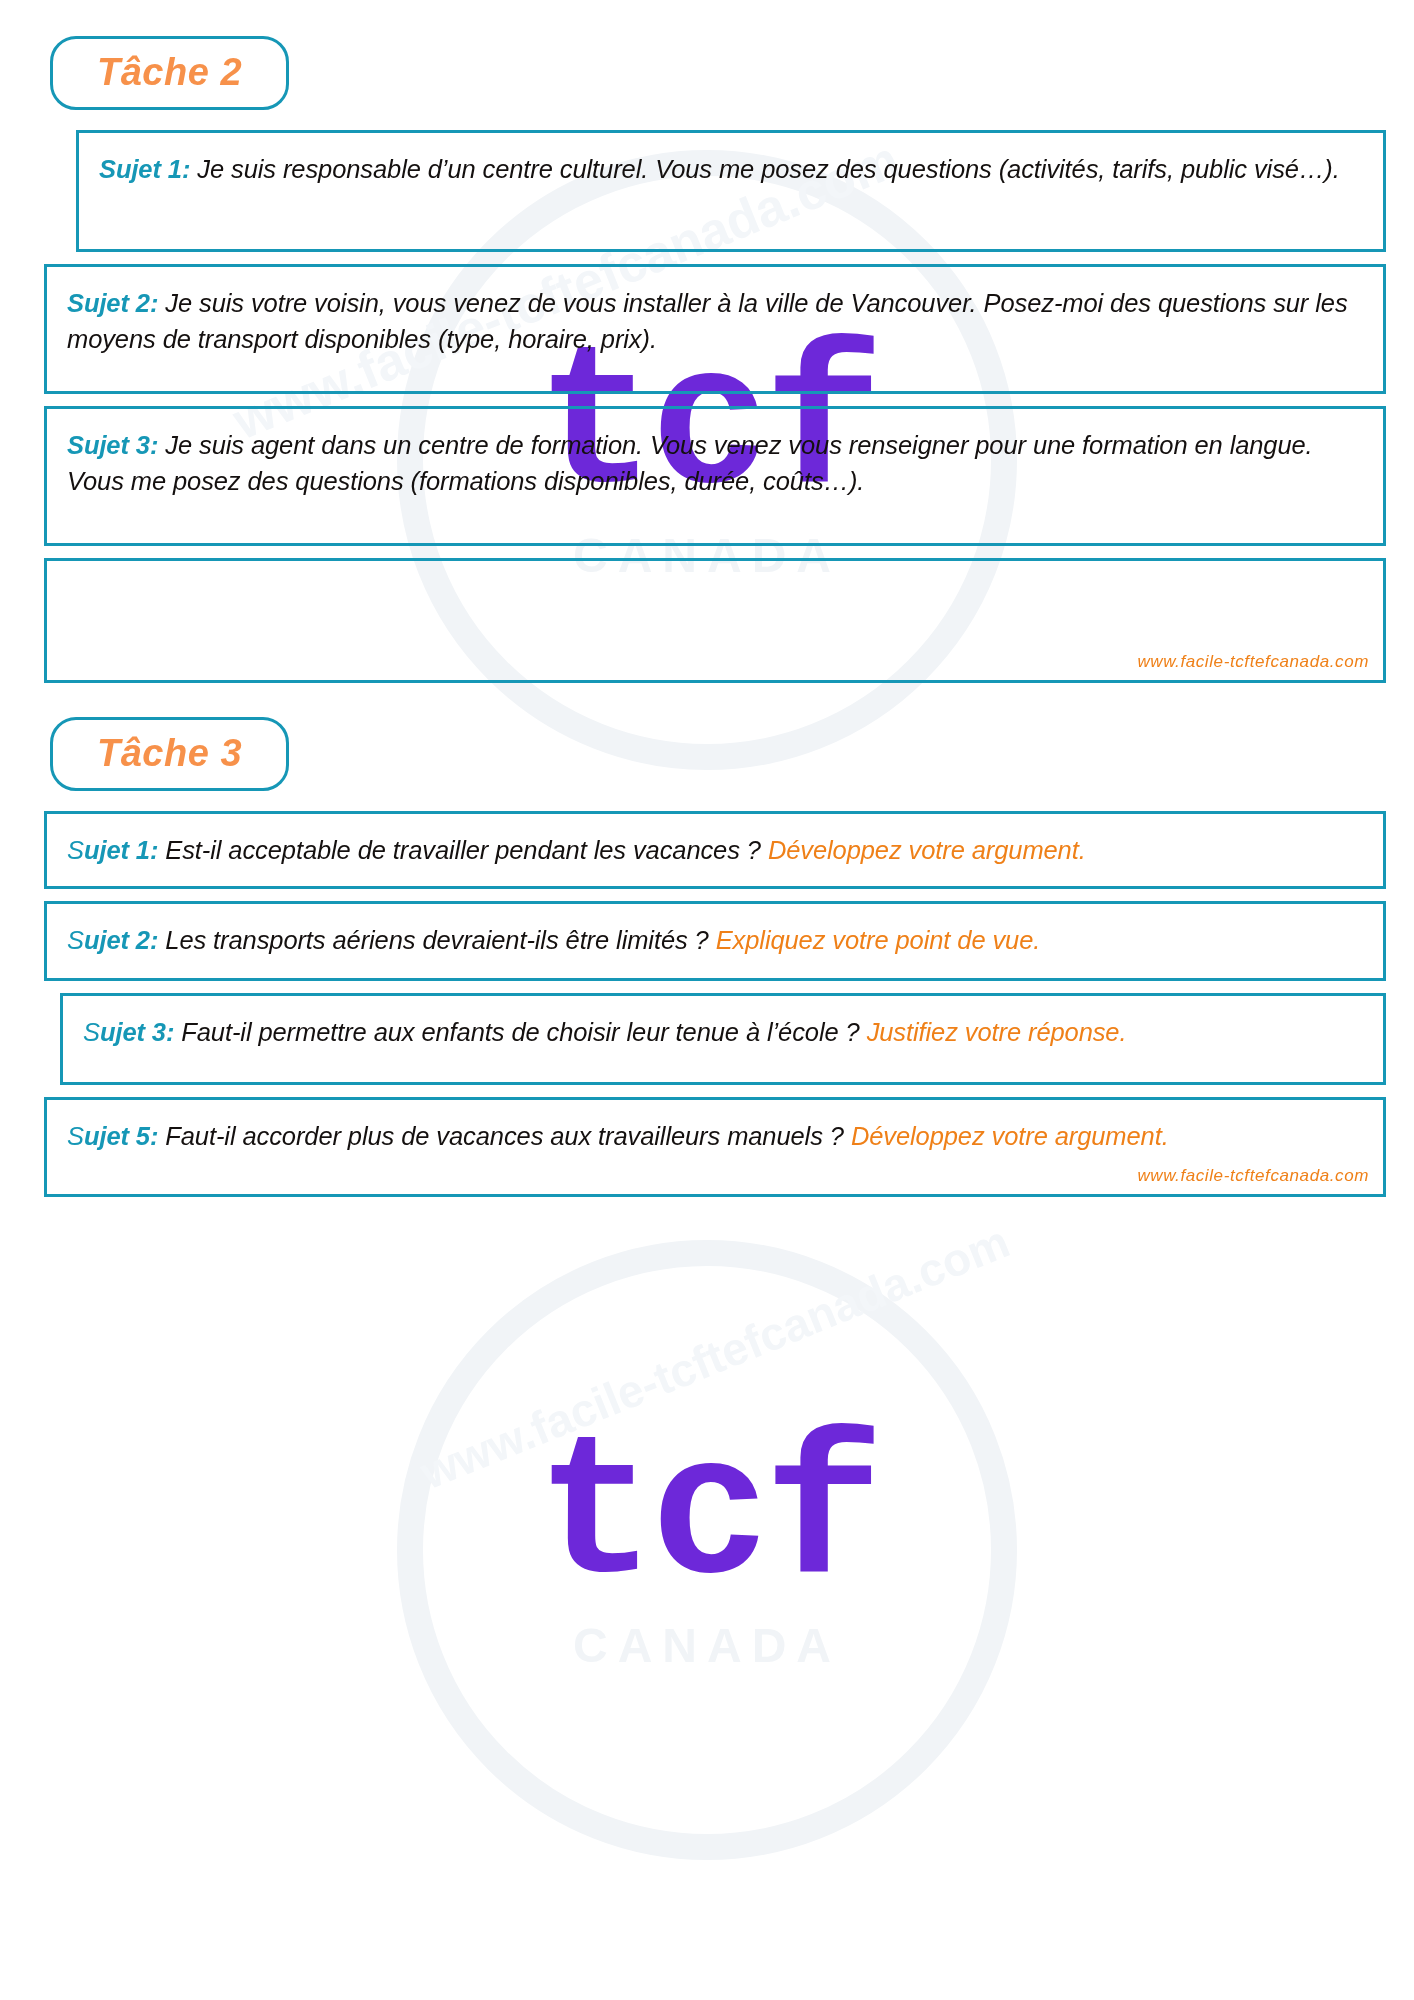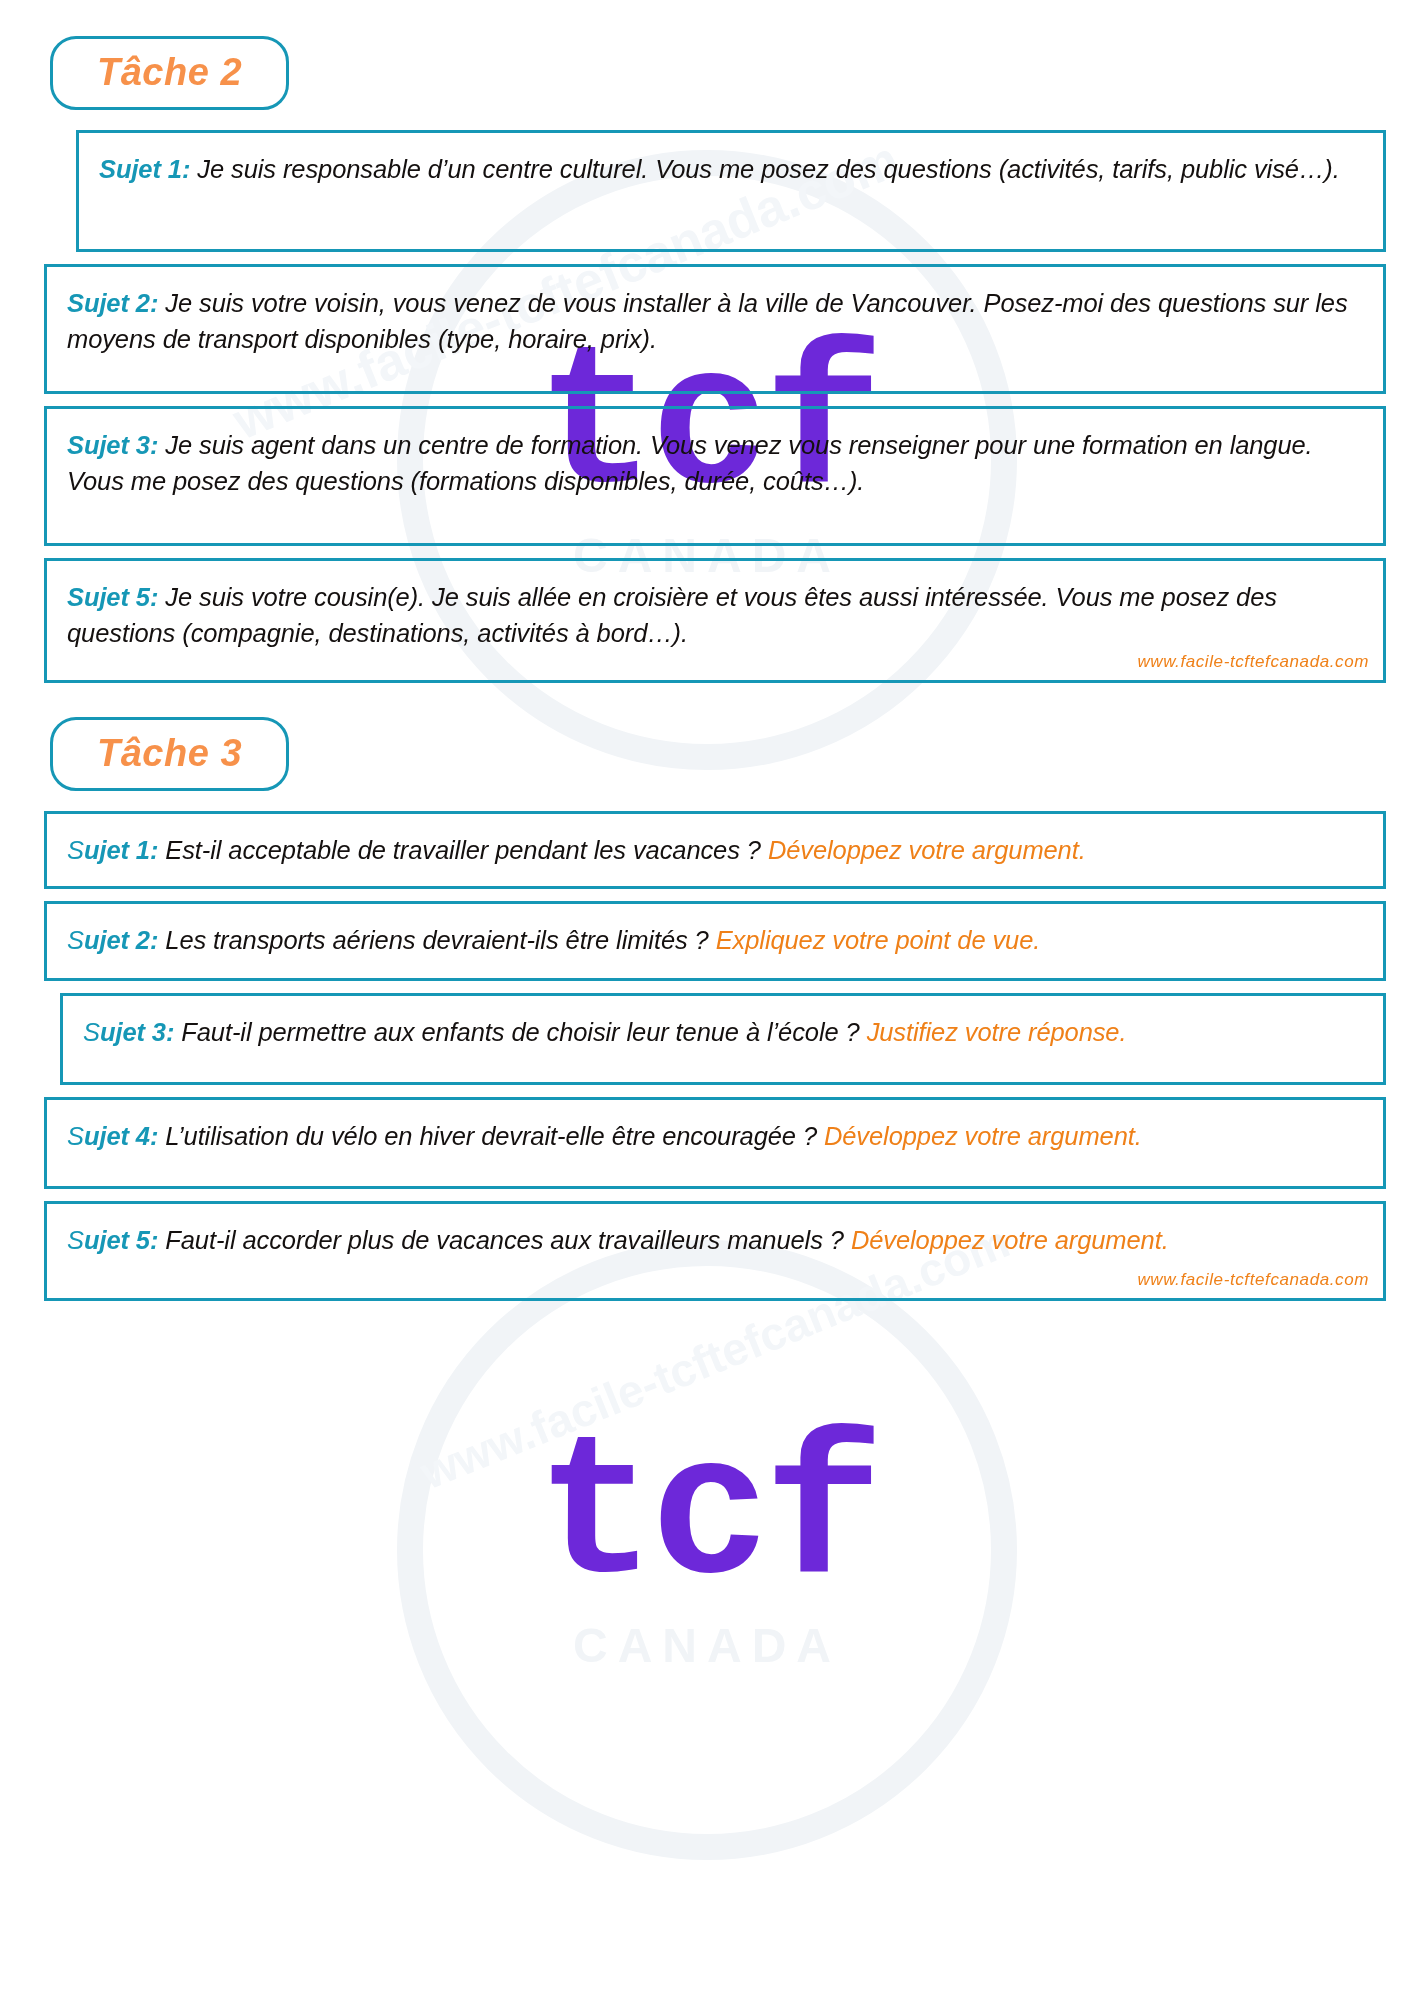--- a/index.html
+++ b/index.html
@@ -185,21 +185,20 @@
         <div class="sbox t2-b2">
           <p><span class="lbl">Sujet 2:</span><span> Je suis votre voisin, vous venez de vous installer à la ville de Vancouver. Posez-moi des questions sur les moyens de transport disponibles (type, horaire, prix).</span></p>
         </div>
 
         <div class="sbox t2-b3">
           <p><span class="lbl">Sujet 3:</span><span> Je suis agent dans un centre de formation. Vous venez vous renseigner pour une formation en langue. Vous me posez des questions (formations disponibles, durée, coûts…).</span></p>
         </div>
 
 
         <div class="sbox t2-b5">
-          <p><span class="lbl">Sujet 5:</span><span> Je suis votre cousin(e). Je suis allée en croisière et vous êtes aussi intéressée. Vous me posez des questions (compagnie, destinations, activités à bord…).</span></p>
           <span class="footer-url">www.facile-tcftefcanada.com</span>
         </div>
 
       </div>
     </div>
 
     <div class="section-2">
       <div class="badge">
         <span class="badge-text">Tâche 3</span>
       </div>
@@ -211,23 +210,20 @@
         </div>
 
         <div class="sbox t3-b2">
           <p><span class="lbl-s">S</span><span class="lbl">ujet 2:</span><span> Les transports aériens devraient-ils être limités ? </span><span class="accent">Expliquez votre point de vue.</span></p>
         </div>
 
         <div class="sbox t3-b3">
           <p><span class="lbl-s">S</span><span class="lbl">ujet 3:</span><span> Faut-il permettre aux enfants de choisir leur tenue à l’école ? </span><span class="accent">Justifiez votre réponse.</span></p>
         </div>
 
-        <div class="sbox t3-b4">
-          <p><span class="lbl-s">S</span><span class="lbl">ujet 4:</span><span> L’utilisation du vélo en hiver devrait-elle être encouragée ? </span><span class="accent">Développez votre argument.</span></p>
-        </div>
 
         <div class="sbox t3-b5">
           <p><span class="lbl-s">S</span><span class="lbl">ujet 5:</span><span> Faut-il accorder plus de vacances aux travailleurs manuels ? </span><span class="accent">Développez votre argument.</span></p>
           <span class="footer-url">www.facile-tcftefcanada.com</span>
         </div>
 
       </div>
     </div>
 
   </div>

